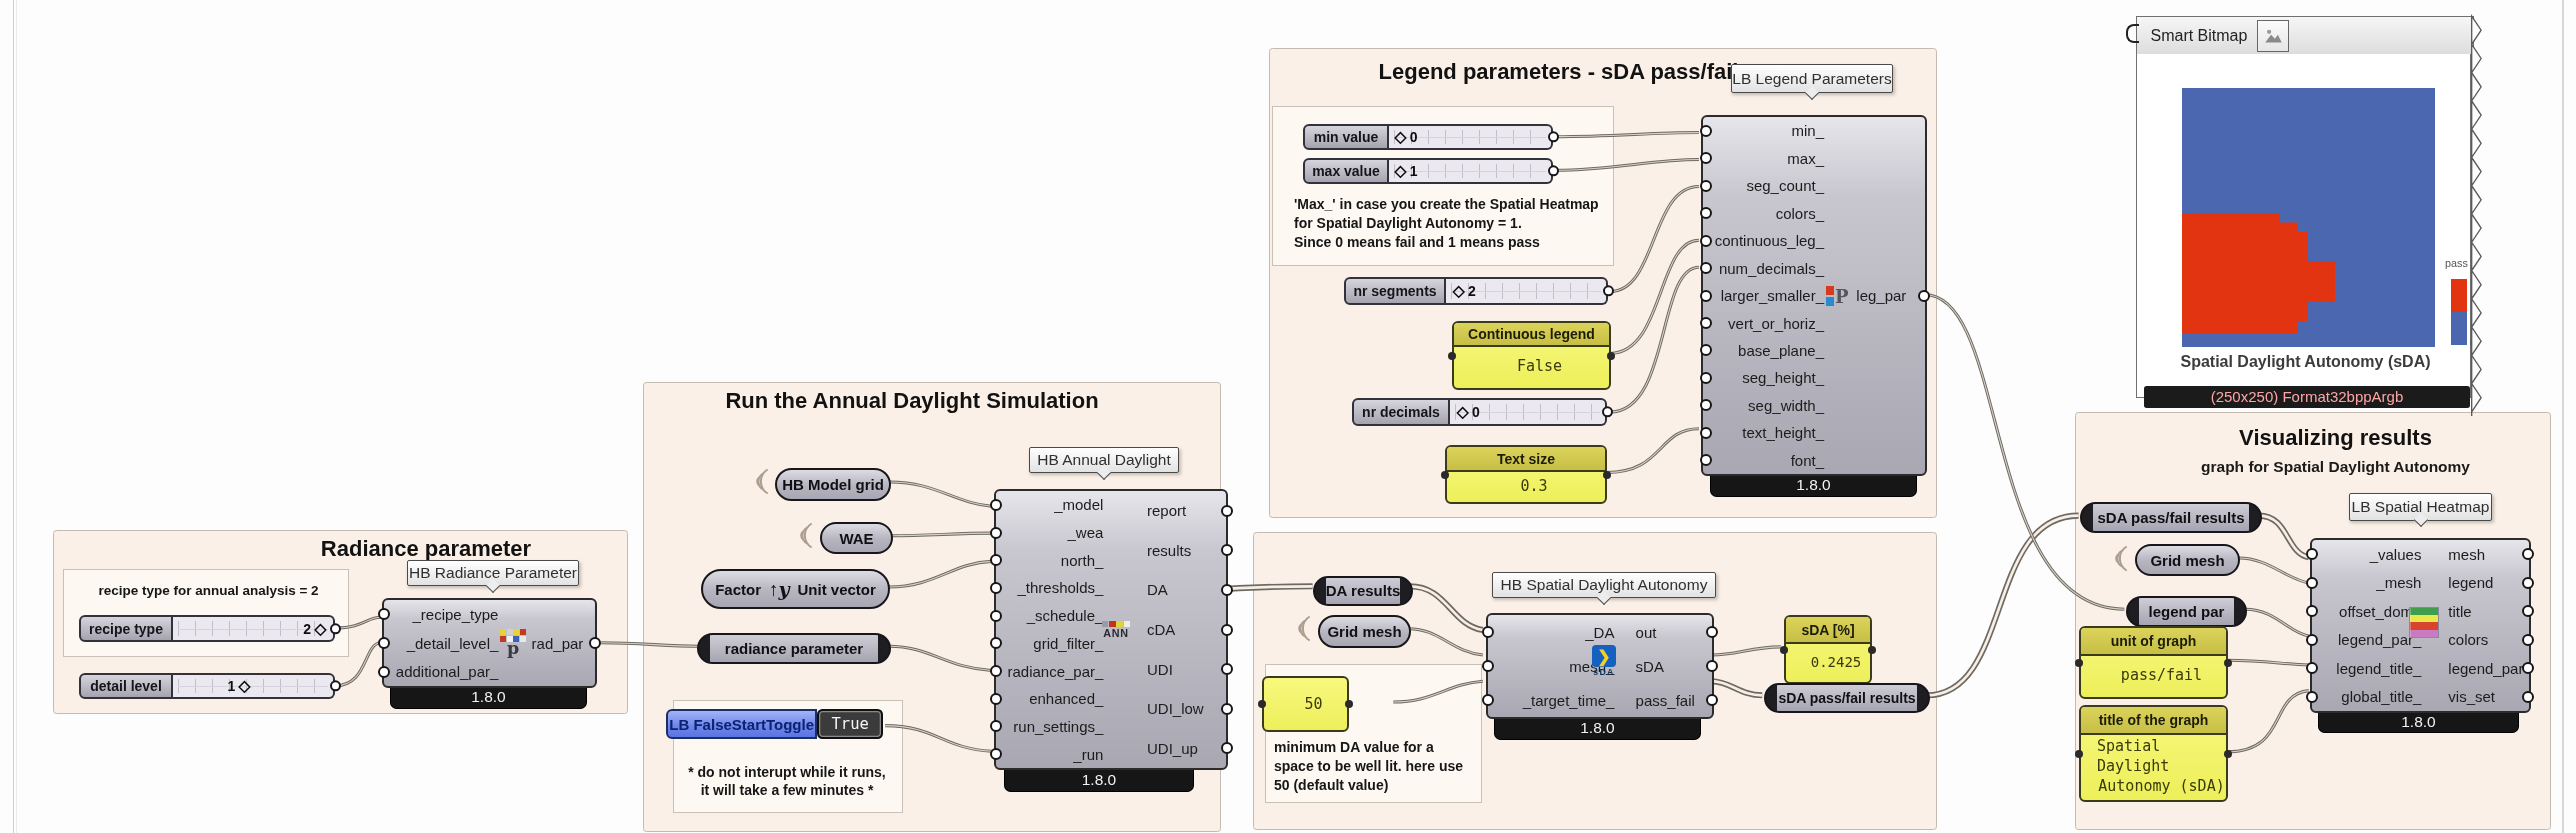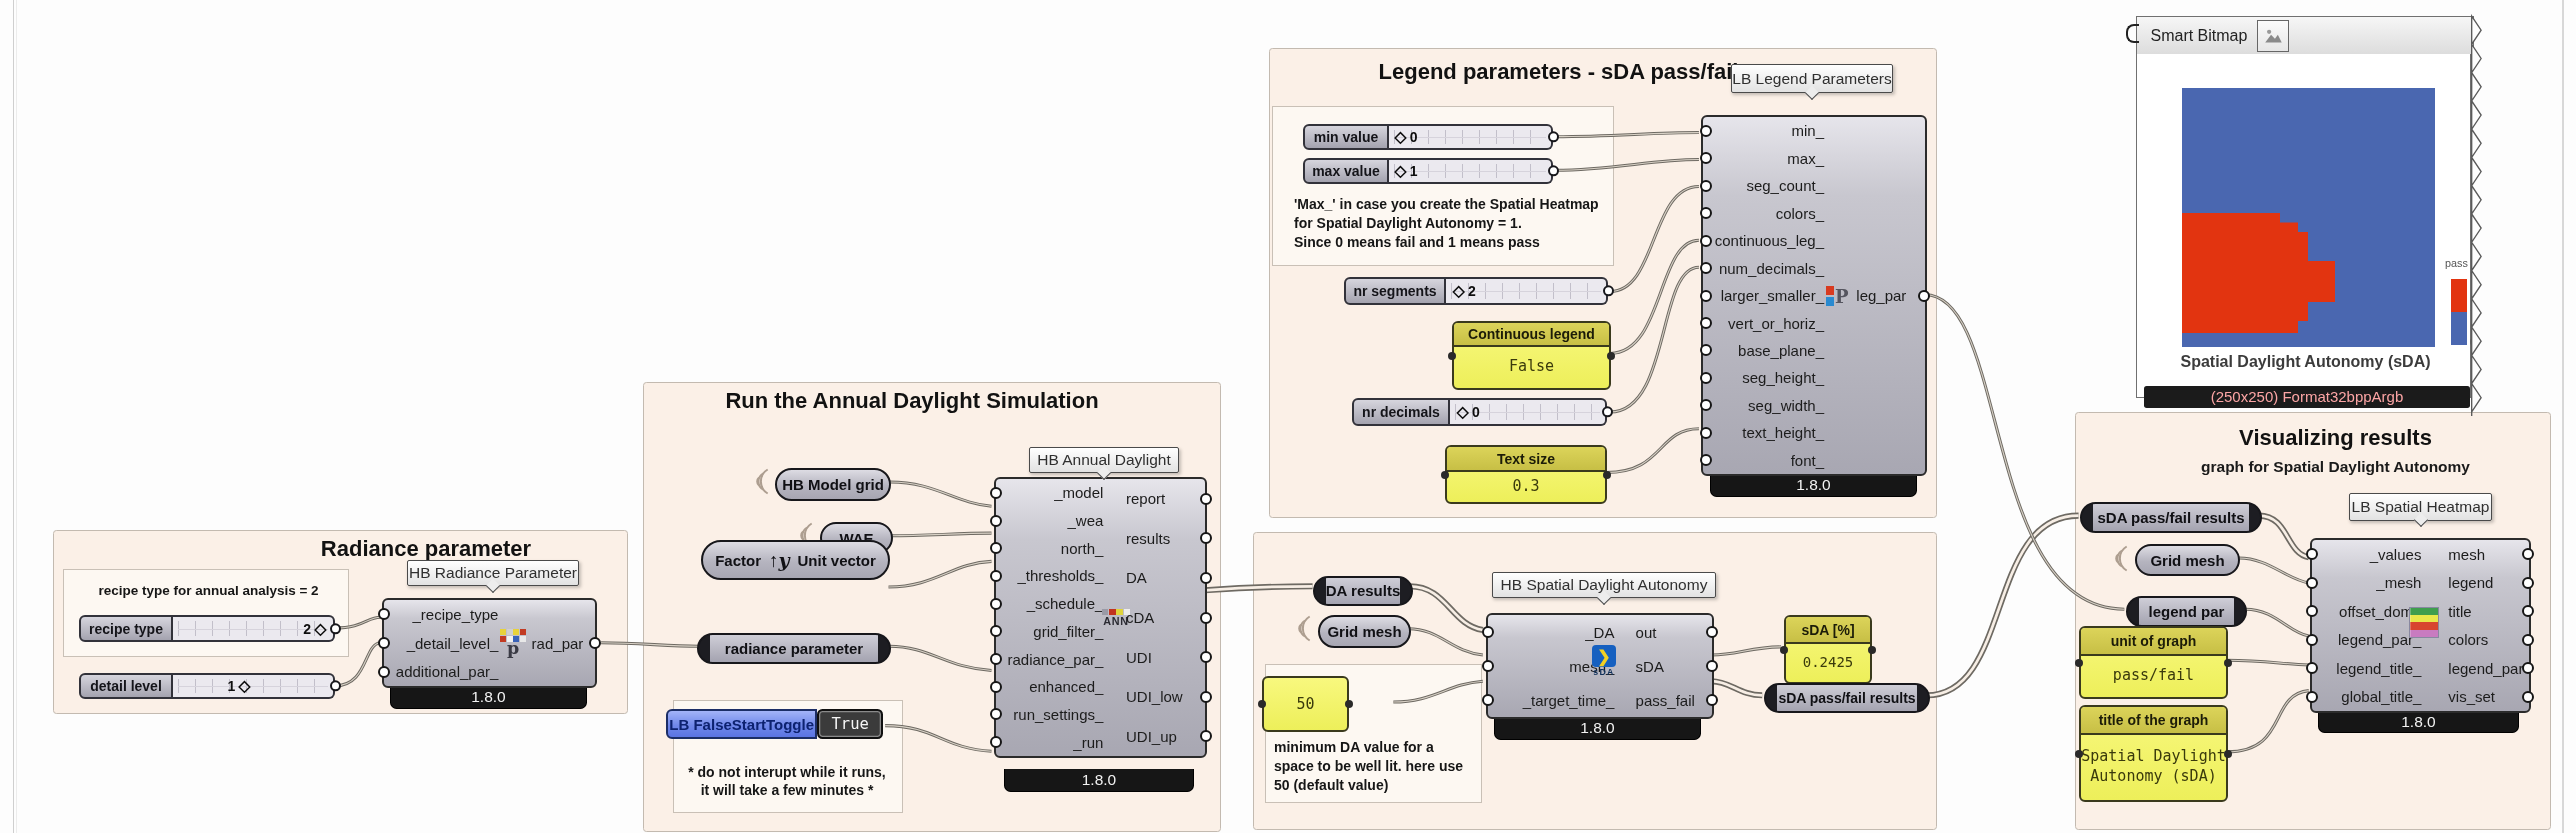--- a/index.html
+++ b/index.html
@@ -41,21 +41,21 @@
         background:repeating-linear-gradient(90deg,#c2bfca 0 1.3px,transparent 1.3px 17px);}
   .strk:after{content:"";position:absolute;left:5.4px;right:5.4px;top:50%;height:1.3px;background:#d6d3dc;}
   .sval{position:absolute;top:50%;transform:translateY(-50%);font-weight:bold;font-size:14px;color:#0e0e0e;
         display:flex;align-items:center;gap:3.4px;z-index:2;}
   .dia{font-size:15.5px;font-weight:bold;color:#0a0a0a;}
   .panel{position:absolute;border:2px solid #3a3a1d;border-radius:6px;background:linear-gradient(180deg,#f8f87e,#edef5a);z-index:4;}
   .panel:before,.panel:after{content:"";position:absolute;top:50%;width:8px;height:8px;background:#2a2a2a;border-radius:50%;transform:translateY(-50%);}
   .panel:before{left:-6px;} .panel:after{right:-6px;}
   .ph{background:linear-gradient(180deg,#dcd45a,#c7bf45);border-bottom:2px solid #3a3a1d;border-radius:4px 4px 0 0;
       display:flex;align-items:center;justify-content:center;font-weight:bold;font-size:14px;color:#1c1c08;}
-  .pv{display:flex;align-items:center;justify-content:center;font-family:"DejaVu Sans Mono",monospace;font-size:15px;color:#3a3a0c;flex-direction:column;}
+  .pv{display:flex;align-items:center;justify-content:center;font-family:"DejaVu Sans Mono",monospace;font-size:15px;color:#3a3a0c;flex-direction:column;padding-left:16px;}
   .toggle{position:absolute;display:flex;z-index:4;}
   .tog-body{background:linear-gradient(180deg,#a3b4f8 0%,#7088ea 55%,#5a74e2 100%);border:2px solid #1c2e66;border-radius:6px 0 0 6px;
       display:flex;align-items:center;justify-content:center;font-size:15px;font-weight:bold;color:#0d2270;}
   .tog-btn{background:#3b3b3b;border:2px solid #101010;border-radius:5.4px;box-shadow:inset 0 0 0 1.3px #8a8a8a;
       display:flex;align-items:center;justify-content:center;font-family:"DejaVu Sans Mono",monospace;font-size:15.5px;color:#f5f5f5;}
   .cicon{position:absolute;z-index:5;display:flex;flex-direction:column;align-items:center;justify-content:center;}
   .wire{position:absolute;left:0;top:0;z-index:3;pointer-events:none;}
   .wd{stroke:#6e6a63;stroke-width:4.5;fill:none;}
   .wl{stroke:#d8d1c6;stroke-width:1.6;fill:none;}
   .wD{stroke:#6e6a63;stroke-width:9;fill:none;}
@@ -225,34 +225,34 @@
   </svg>
   <div class="cap" style="left:775px;top:468px;width:112px;height:29px;">HB Model grid</div>
 
   <svg class="warc" style="left:797px;top:520px;" width="20" height="31" viewBox="0 0 30 46">
     <path d="M22 5 A21 21 0 0 0 22 41" fill="none" stroke="#ad9e90" stroke-width="3"></path>
       <path d="M15 11 A14 14 0 0 0 15 35" fill="none" stroke="#ad9e90" stroke-width="3"></path>
       <path d="M9 17 A8 8 0 0 0 9 29" fill="none" stroke="#ad9e90" stroke-width="3"></path>
   </svg>
   <div class="cap" style="left:820px;top:522px;width:69px;height:28px;">WAE</div>
 
-  <div class="cap" style="left:701px;top:540px;width:185px;height:36px;border-radius:20px;gap:8px;">
+  <div class="cap" style="left:701px;top:569px;width:185px;height:36px;border-radius:20px;gap:8px;">
     <span>Factor</span>
     <span style="font-size:19px;font-weight:bold;">↑<i style="font-family:'DejaVu Serif',serif;">y</i></span>
     <span>Unit vector</span>
   </div>
 
   <div class="cap dark" style="left:697px;top:633px;width:190px;height:27px;">radiance parameter</div>
 
   <div class="toggle" style="left:666px;top:709px;width:217px;height:30px;">
     <div class="tog-body" style="width:153px;">LB FalseStartToggle</div>
     <div class="tog-btn" style="width:64px;">True</div>
   </div>
 
-  <div class="comp" style="left:994px;top:477px;width:209px;height:277px;">
+  <div class="comp" style="left:994px;top:489px;width:209px;height:277px;padding-left:21px;">
     <div class="pcol" style="left:5.4px;width:102px;">
       <div class="prow in">
           <span class="dot din"></span>
           <span>_model</span>
         </div>
       <div class="prow in">
           <span class="dot din"></span>
           <span>_wea</span>
         </div>
       <div class="prow in">

